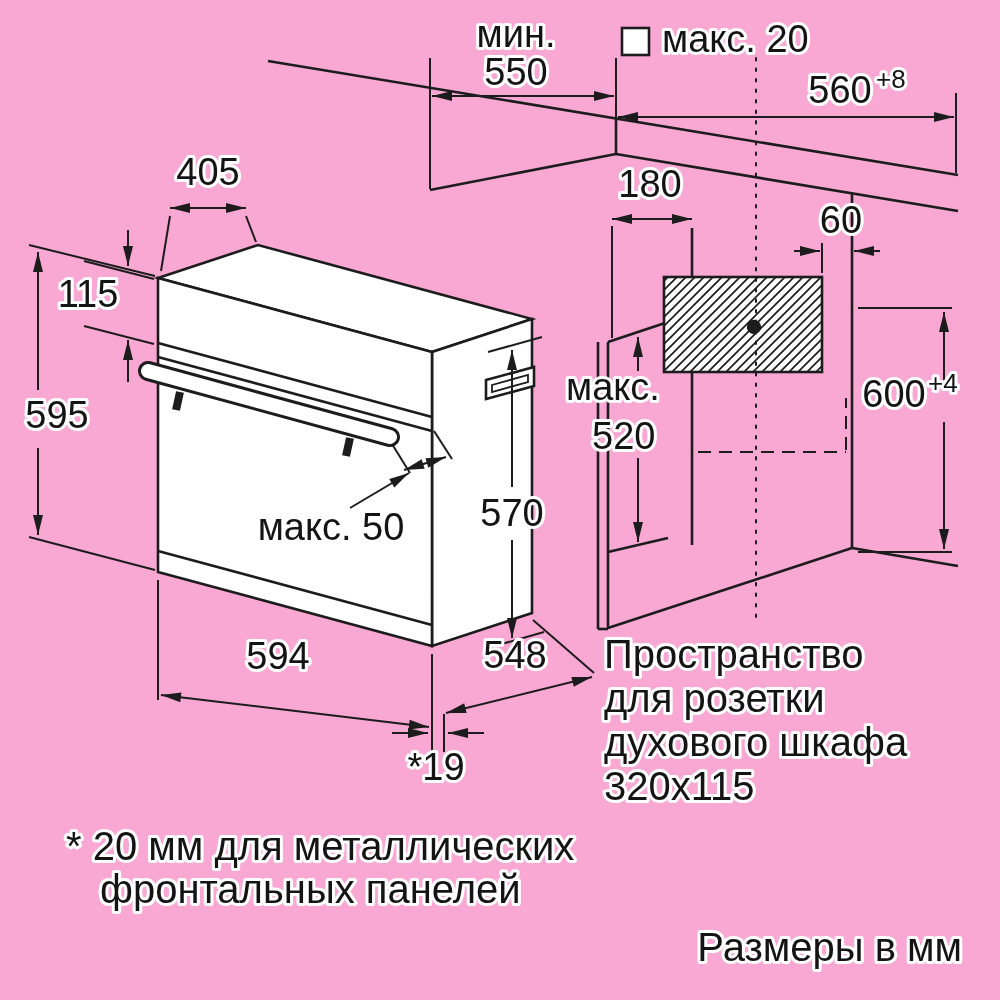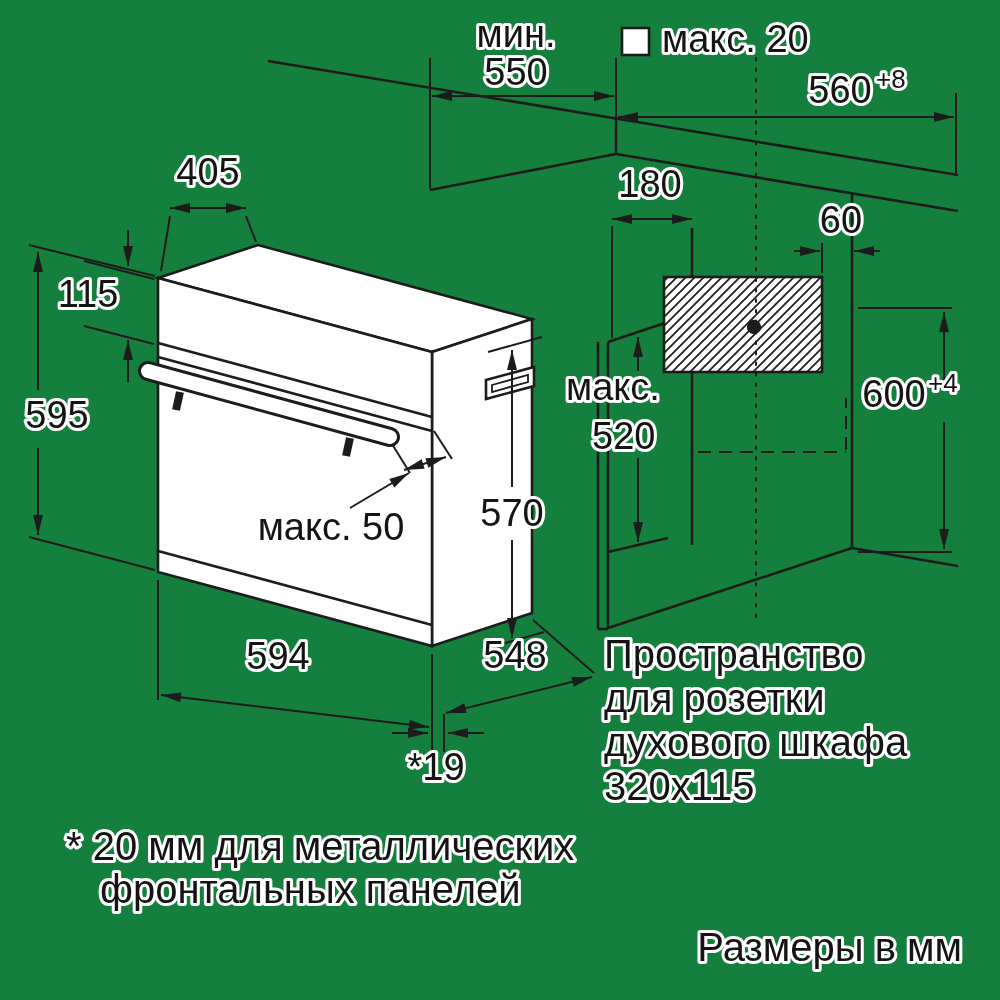--- a/index.html
+++ b/index.html
@@ -1,16 +1,16 @@
 <!DOCTYPE html>
 <html><head>
 <meta charset="utf-8">
 <style>
   html,body{margin:0;padding:0;background:#ffffff;}
-  .stage{width:1000px;height:1000px;position:relative;background:#15803d;overflow:hidden;}
+  .stage{width:1000px;height:1000px;position:relative;background:#f9a8d4;overflow:hidden;}
   svg{display:block;}
   text{font-family:"Liberation Sans",sans-serif;fill:#141414;paint-order:stroke;stroke:#ffffff;stroke-width:6px;stroke-linejoin:round;}
   .t38{font-size:38px;}
   .t26{font-size:26px;}
   .t40{font-size:40px;}
   .mid{text-anchor:middle;}
   .end{text-anchor:end;}
   .draw{stroke:#1c1c1c;stroke-width:2.6;fill:none;}
   .thin{stroke:#1c1c1c;stroke-width:2;fill:none;}
   .face{fill:#ffffff;stroke:#1c1c1c;stroke-width:2.6;}

